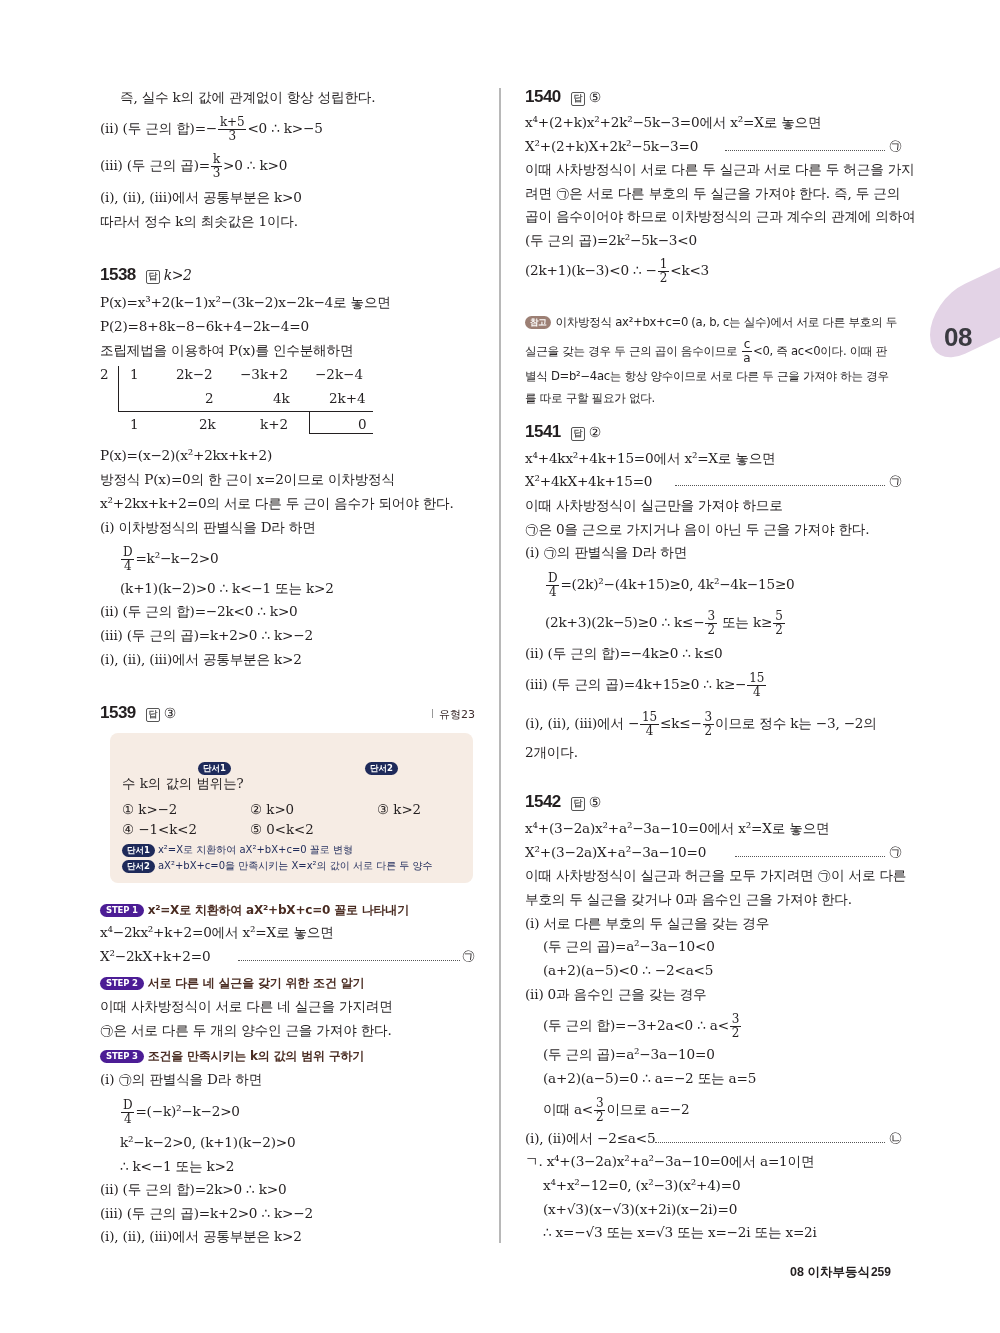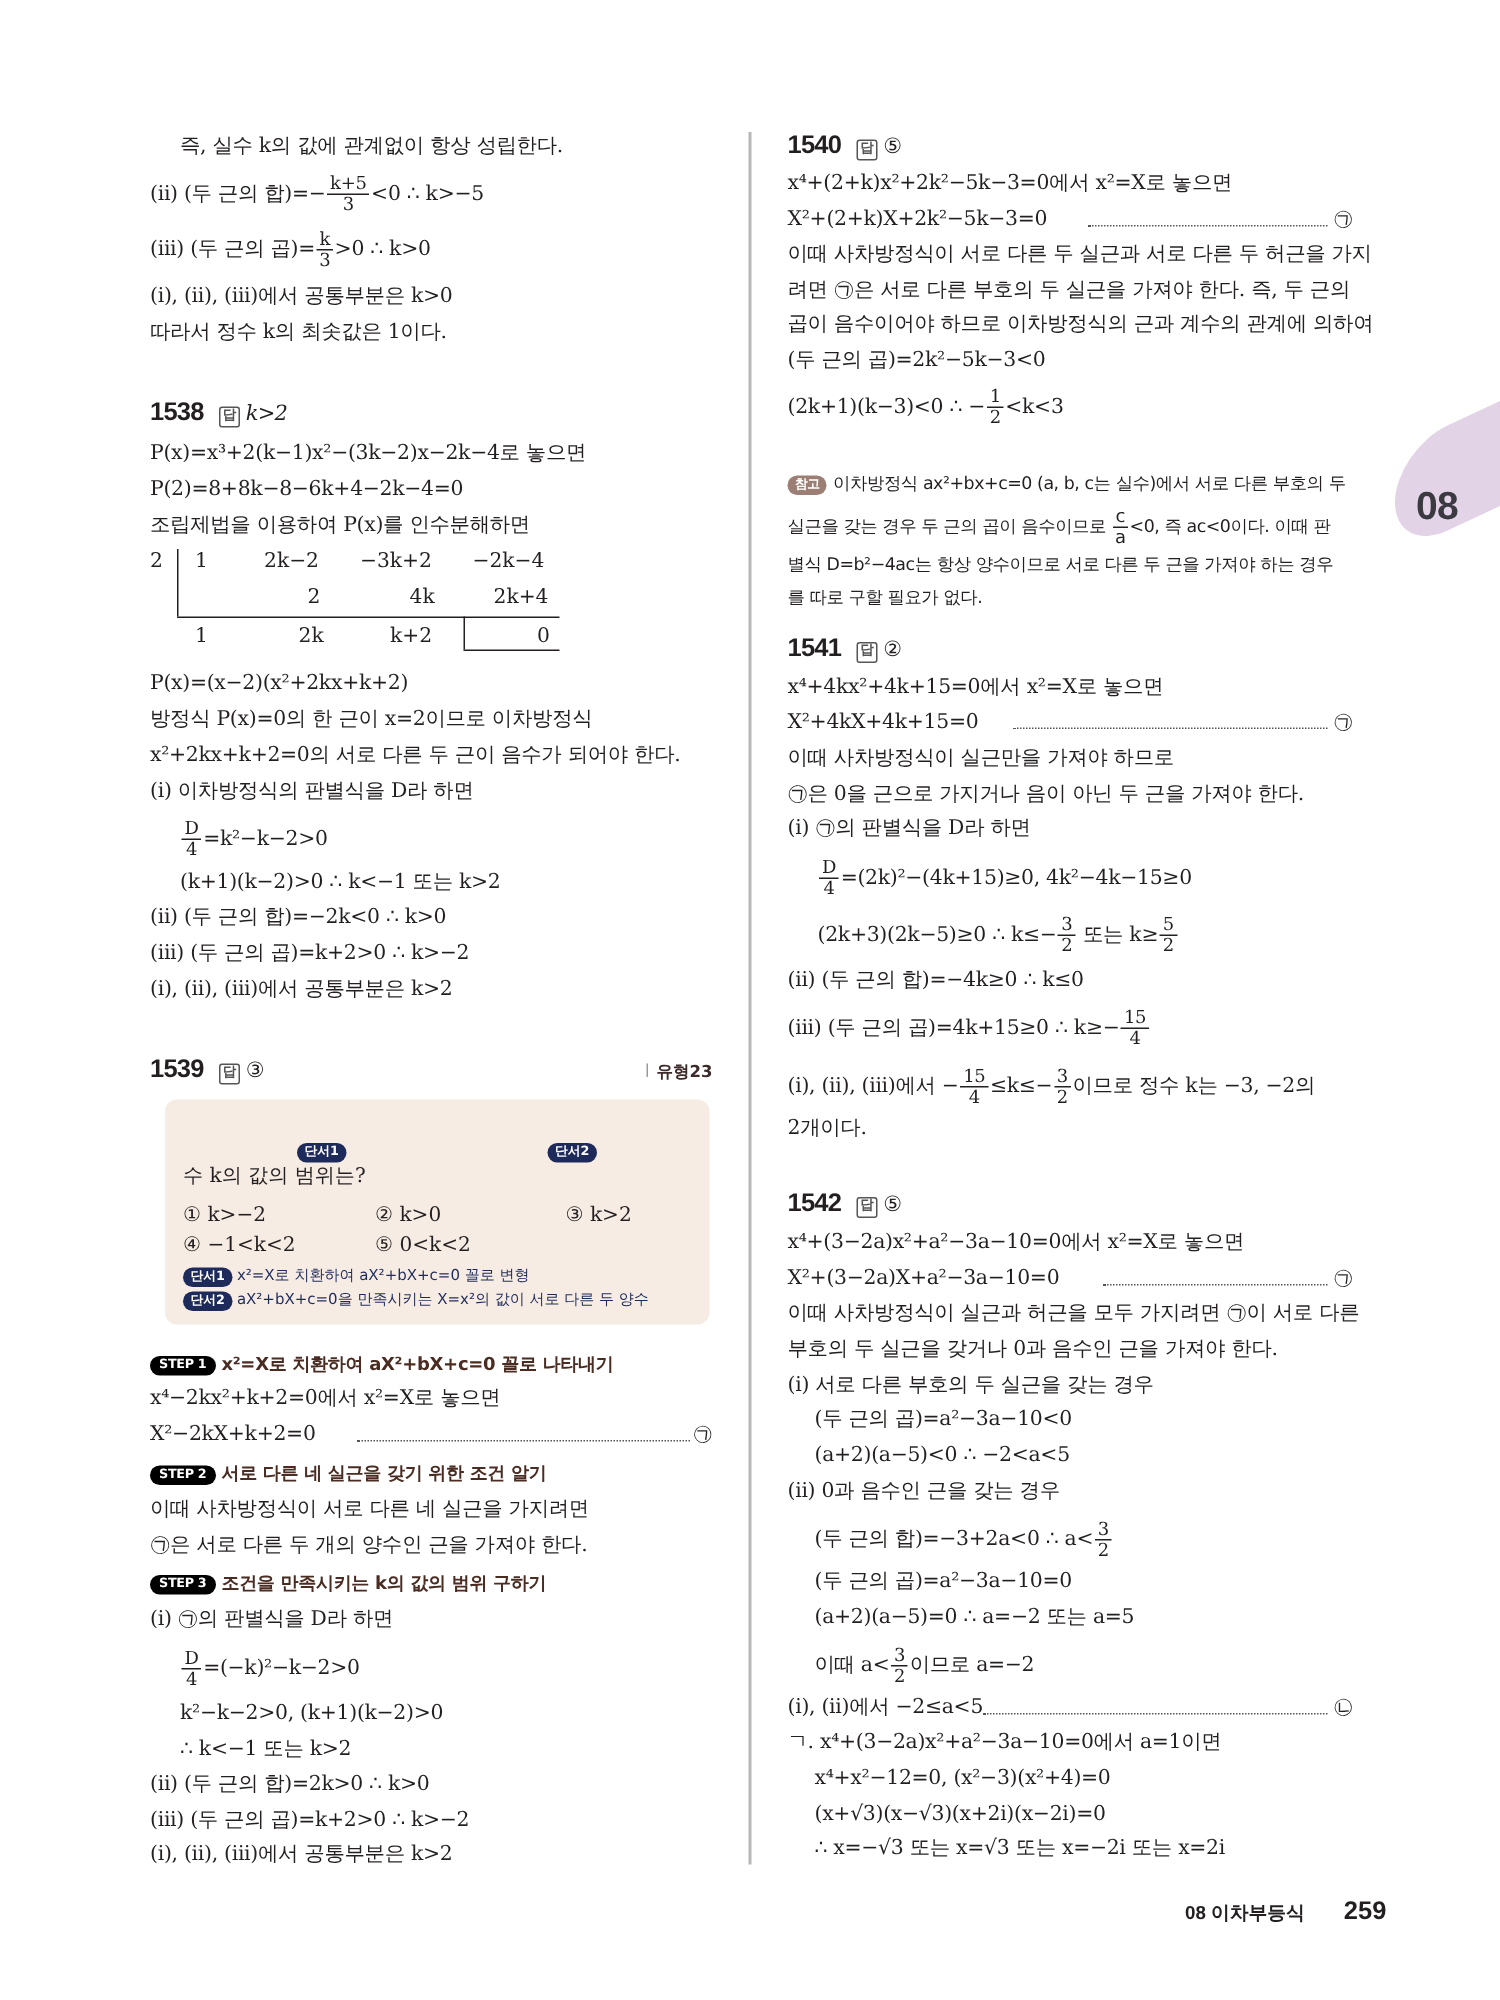--- a/index.html
+++ b/index.html
@@ -27,30 +27,30 @@
   .synth .hline { position: absolute; left: 18px; top: 45px; width: 255px; height: 1px; background: #231f20; }
   .synth .box-v { position: absolute; left: 209px; top: 45px; width: 1px; height: 22px; background: #231f20; }
   .synth .box-h { position: absolute; left: 209px; top: 67px; width: 64px; height: 1px; background: #231f20; }
   
   .prob-box { position: absolute; left: 10px; top: 733px; width: 363px; height: 150px; background: #f6ece4; border-radius: 8px; }
   .prob-box .pl { position: absolute; left: 12px; font-size: 13.4px; white-space: nowrap; }
   .uline { border-bottom: 2px solid #8c8c8c; padding-bottom: 1px; }
   .hint-badge { display: inline-block; background: #1e2a5a; color: #fff; font-family: "DejaVu Sans", sans-serif; font-weight: bold; font-size: 8.5px; border-radius: 8px; padding: 1px 5px; line-height: 11px; }
   .hint-line { position: absolute; left: 12px; font-size: 10px; color: #1e2a5a; white-space: nowrap; font-family: "DejaVu Sans", sans-serif; }
   .hint-line .t { margin-left: 3px; margin-top: 25px; }
-  .type-tag { position: absolute; right: 0; top: 707px; font-family: "DejaVu Sans", sans-serif; font-weight: bold; font-size: 11px; color: #3d2a2a; }
+  .type-tag { position: absolute; right: 0; top: 707px; font-family: "DejaVu Sans", sans-serif; font-weight: normal; font-size: 11px; color: #3d2a2a; }
   .type-tag::before { content: ""; display: inline-block; width: 1px; height: 9px; background: #999; margin-right: 6px; vertical-align: 0; }
-  .step-badge { display: inline-block; background: #000000; color: #fff; font-family: "DejaVu Sans", sans-serif; font-weight: bold; font-size: 8.5px; border-radius: 8px; padding: 1px 6px; line-height: 11px; margin-right: 4px; vertical-align: 1px; }
+  .step-badge { display: inline-block; background: #4c1d95; color: #fff; font-family: "DejaVu Sans", sans-serif; font-weight: bold; font-size: 8.5px; border-radius: 8px; padding: 1px 6px; line-height: 11px; margin-right: 4px; vertical-align: 1px; }
   .step-title { font-family: "DejaVu Sans", sans-serif; font-weight: bold; font-size: 12px; color: #4a2c22; }
   .ref-badge { display: inline-block; background: #9c7f74; color: #fff; font-family: "DejaVu Sans", sans-serif; font-weight: bold; font-size: 8.5px; border-radius: 8px; padding: 1px 5px; line-height: 11px; margin-right: 4px; vertical-align: 1px; }
   .ref-text { font-family: "DejaVu Sans", sans-serif; font-size: 11.6px; letter-spacing: -0.3px; margin-top: 16px; }
   .chapter-tab { position: absolute; left: 930px; top: 300px; width: 100px; height: 70px; background: #e3d3e6; border-radius: 35px 0 0 35px; transform: skewY(-25deg); transform-origin: left bottom; }
   .chapter-num { position: absolute; left: 944px; top: 322px; font-family: "Liberation Sans", "DejaVu Sans", sans-serif; font-weight: bold; font-size: 26px; color: #3a3a40; letter-spacing: -0.5px; }
   .footer { position: absolute; top: 1264px; left: 790px; font-family: "Liberation Sans", "DejaVu Sans", sans-serif; font-size: 12.5px; font-weight: bold; color: #231f20; white-space: nowrap; }
-  .footer .pg { font-size: 17px; margin-left: 26px; }
+  .footer .pg { font-size: 12px; margin-left: 1px; }
 </style>
 </head>
 <body>
 
 <div class="chapter-tab"></div>
 <div class="chapter-num">08</div>
 
 <div class="divider"></div>
 
 <div class="col col-left">

